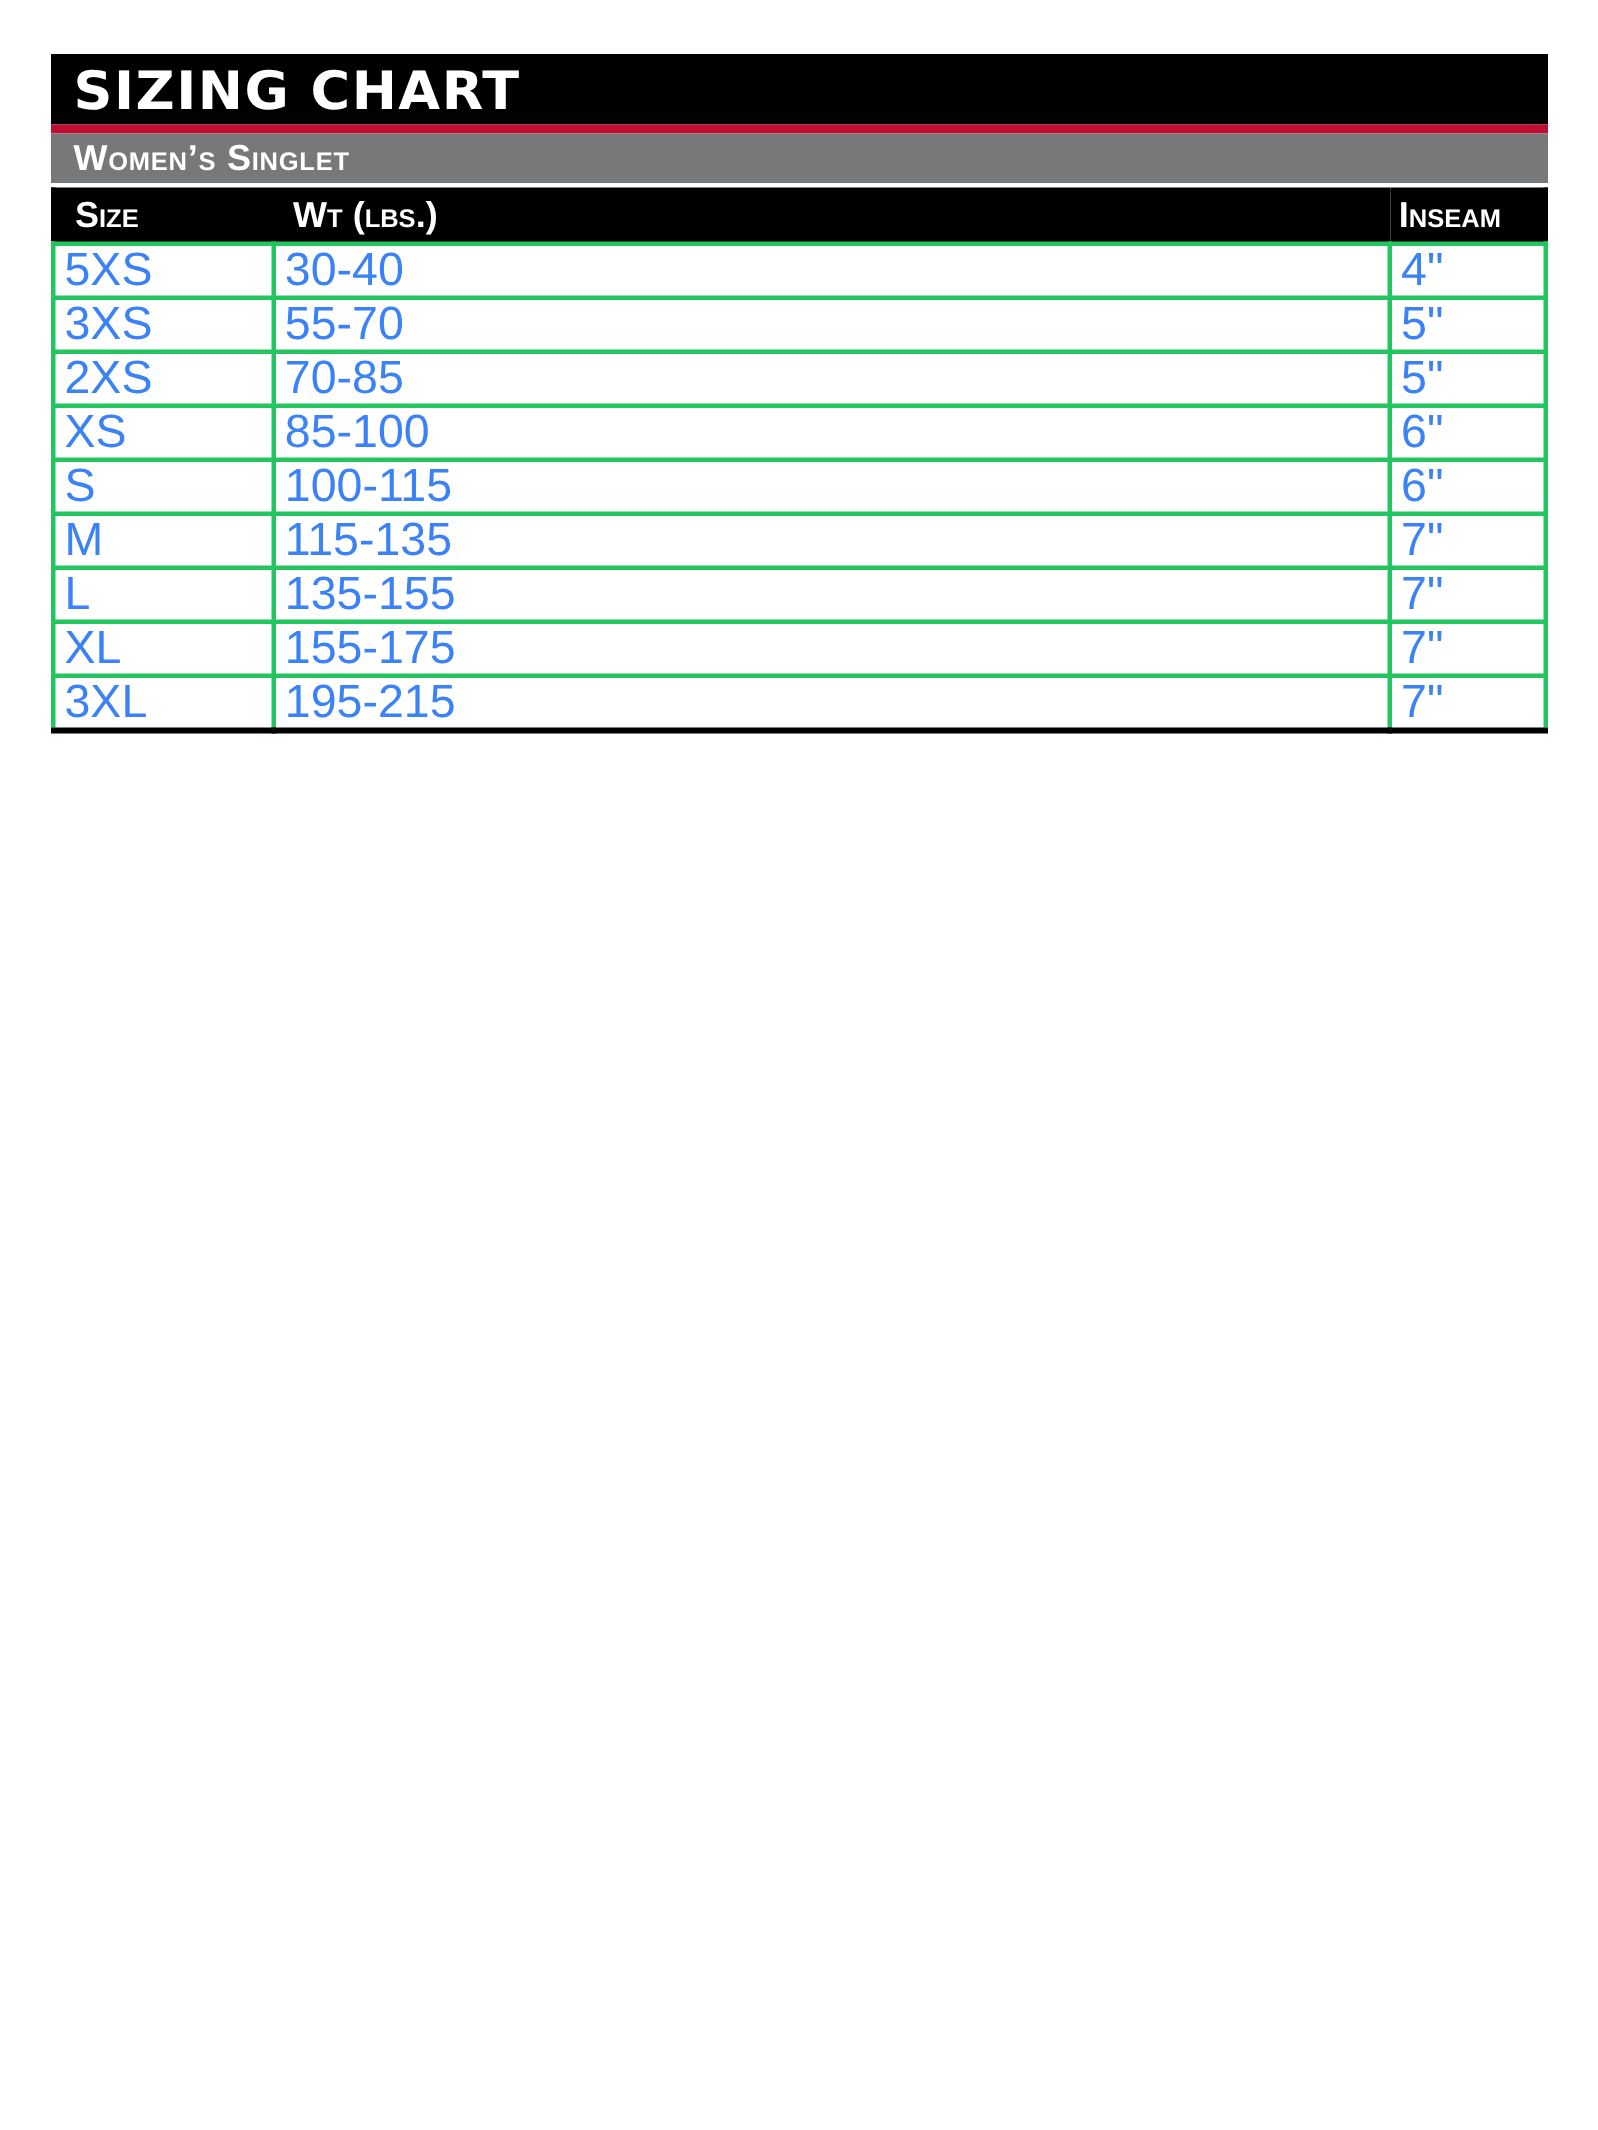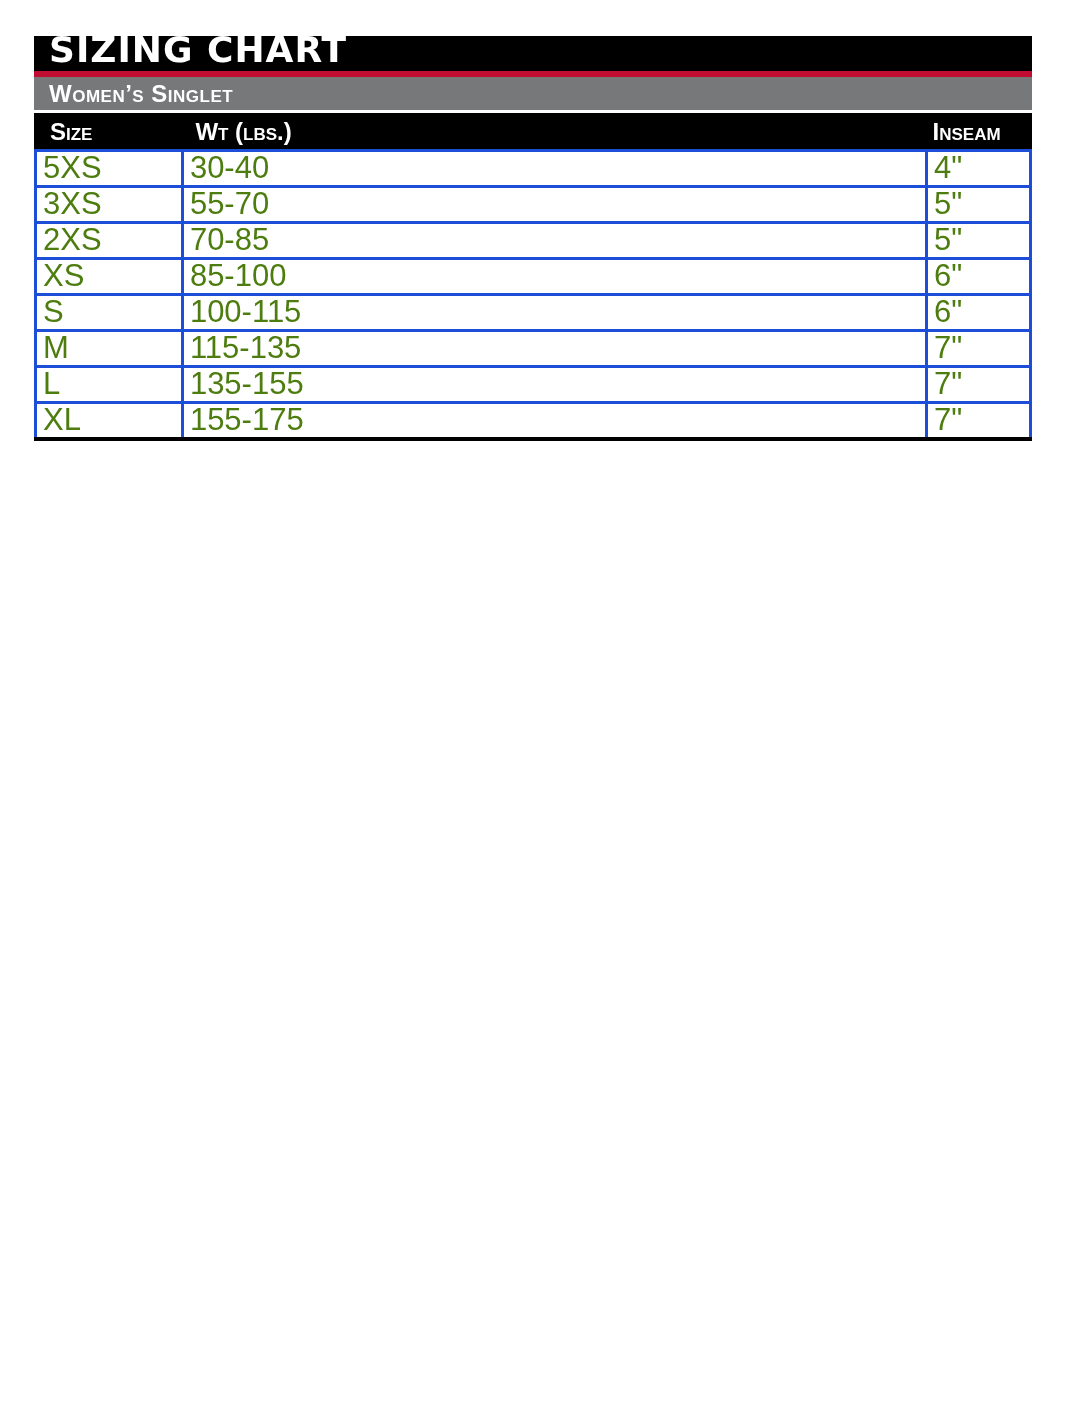--- a/index.html
+++ b/index.html
@@ -12,21 +12,21 @@
     overflow: hidden;
   }
   .sheet {
     position: absolute;
     left: 34px;
     top: 36px;
     width: 998px;
   }
   .title-bar {
     background: var(--bar-black, #000);
-    height: 35px;
+    height: 47px;
     display: flex;
     align-items: flex-end;
     padding: 0 0 3px 15px;
   }
   .title-text {
     color: #ffffff;
     font-family: "DejaVu Sans", sans-serif;
     font-weight: bold;
     font-size: 36px;
     letter-spacing: 1px;
@@ -72,28 +72,28 @@
     text-align: left;
     height: 36px;
     padding: 0 0 2px 13px;
     vertical-align: middle;
     border: none;
     margin-top: 48px;
   }
   .size-table thead th.h-inseam { padding-left: 6px; }
   .size-table tbody td {
     background: #ffffff;
-    color: #4d7c0f;
+    color: #3b82f6;
     font-size: 31px;
     font-family: "Liberation Sans", sans-serif;
     height: 36px;
     line-height: 1;
     padding: 0 0 2px 6px;
     vertical-align: middle;
-    border: 3px solid #1d4ed8;
+    border: 3px solid #22c55e;
     white-space: nowrap;
   }
 </style>
 </head>
 <body>
 
 <div class="sheet">
 
   <div class="title-bar">
     <span class="title-text">SIZING CHART</span>
@@ -154,16 +154,21 @@
         <tr>
           <td>L</td>
           <td>135-155</td>
           <td>7"</td>
         </tr>
         <tr>
           <td>XL</td>
           <td>155-175</td>
           <td>7"</td>
         </tr>
+        <tr>
+          <td>3XL</td>
+          <td>195-215</td>
+          <td>7"</td>
+        </tr>
       </tbody>
   </table>
 
 </div>
 
 </body></html>

